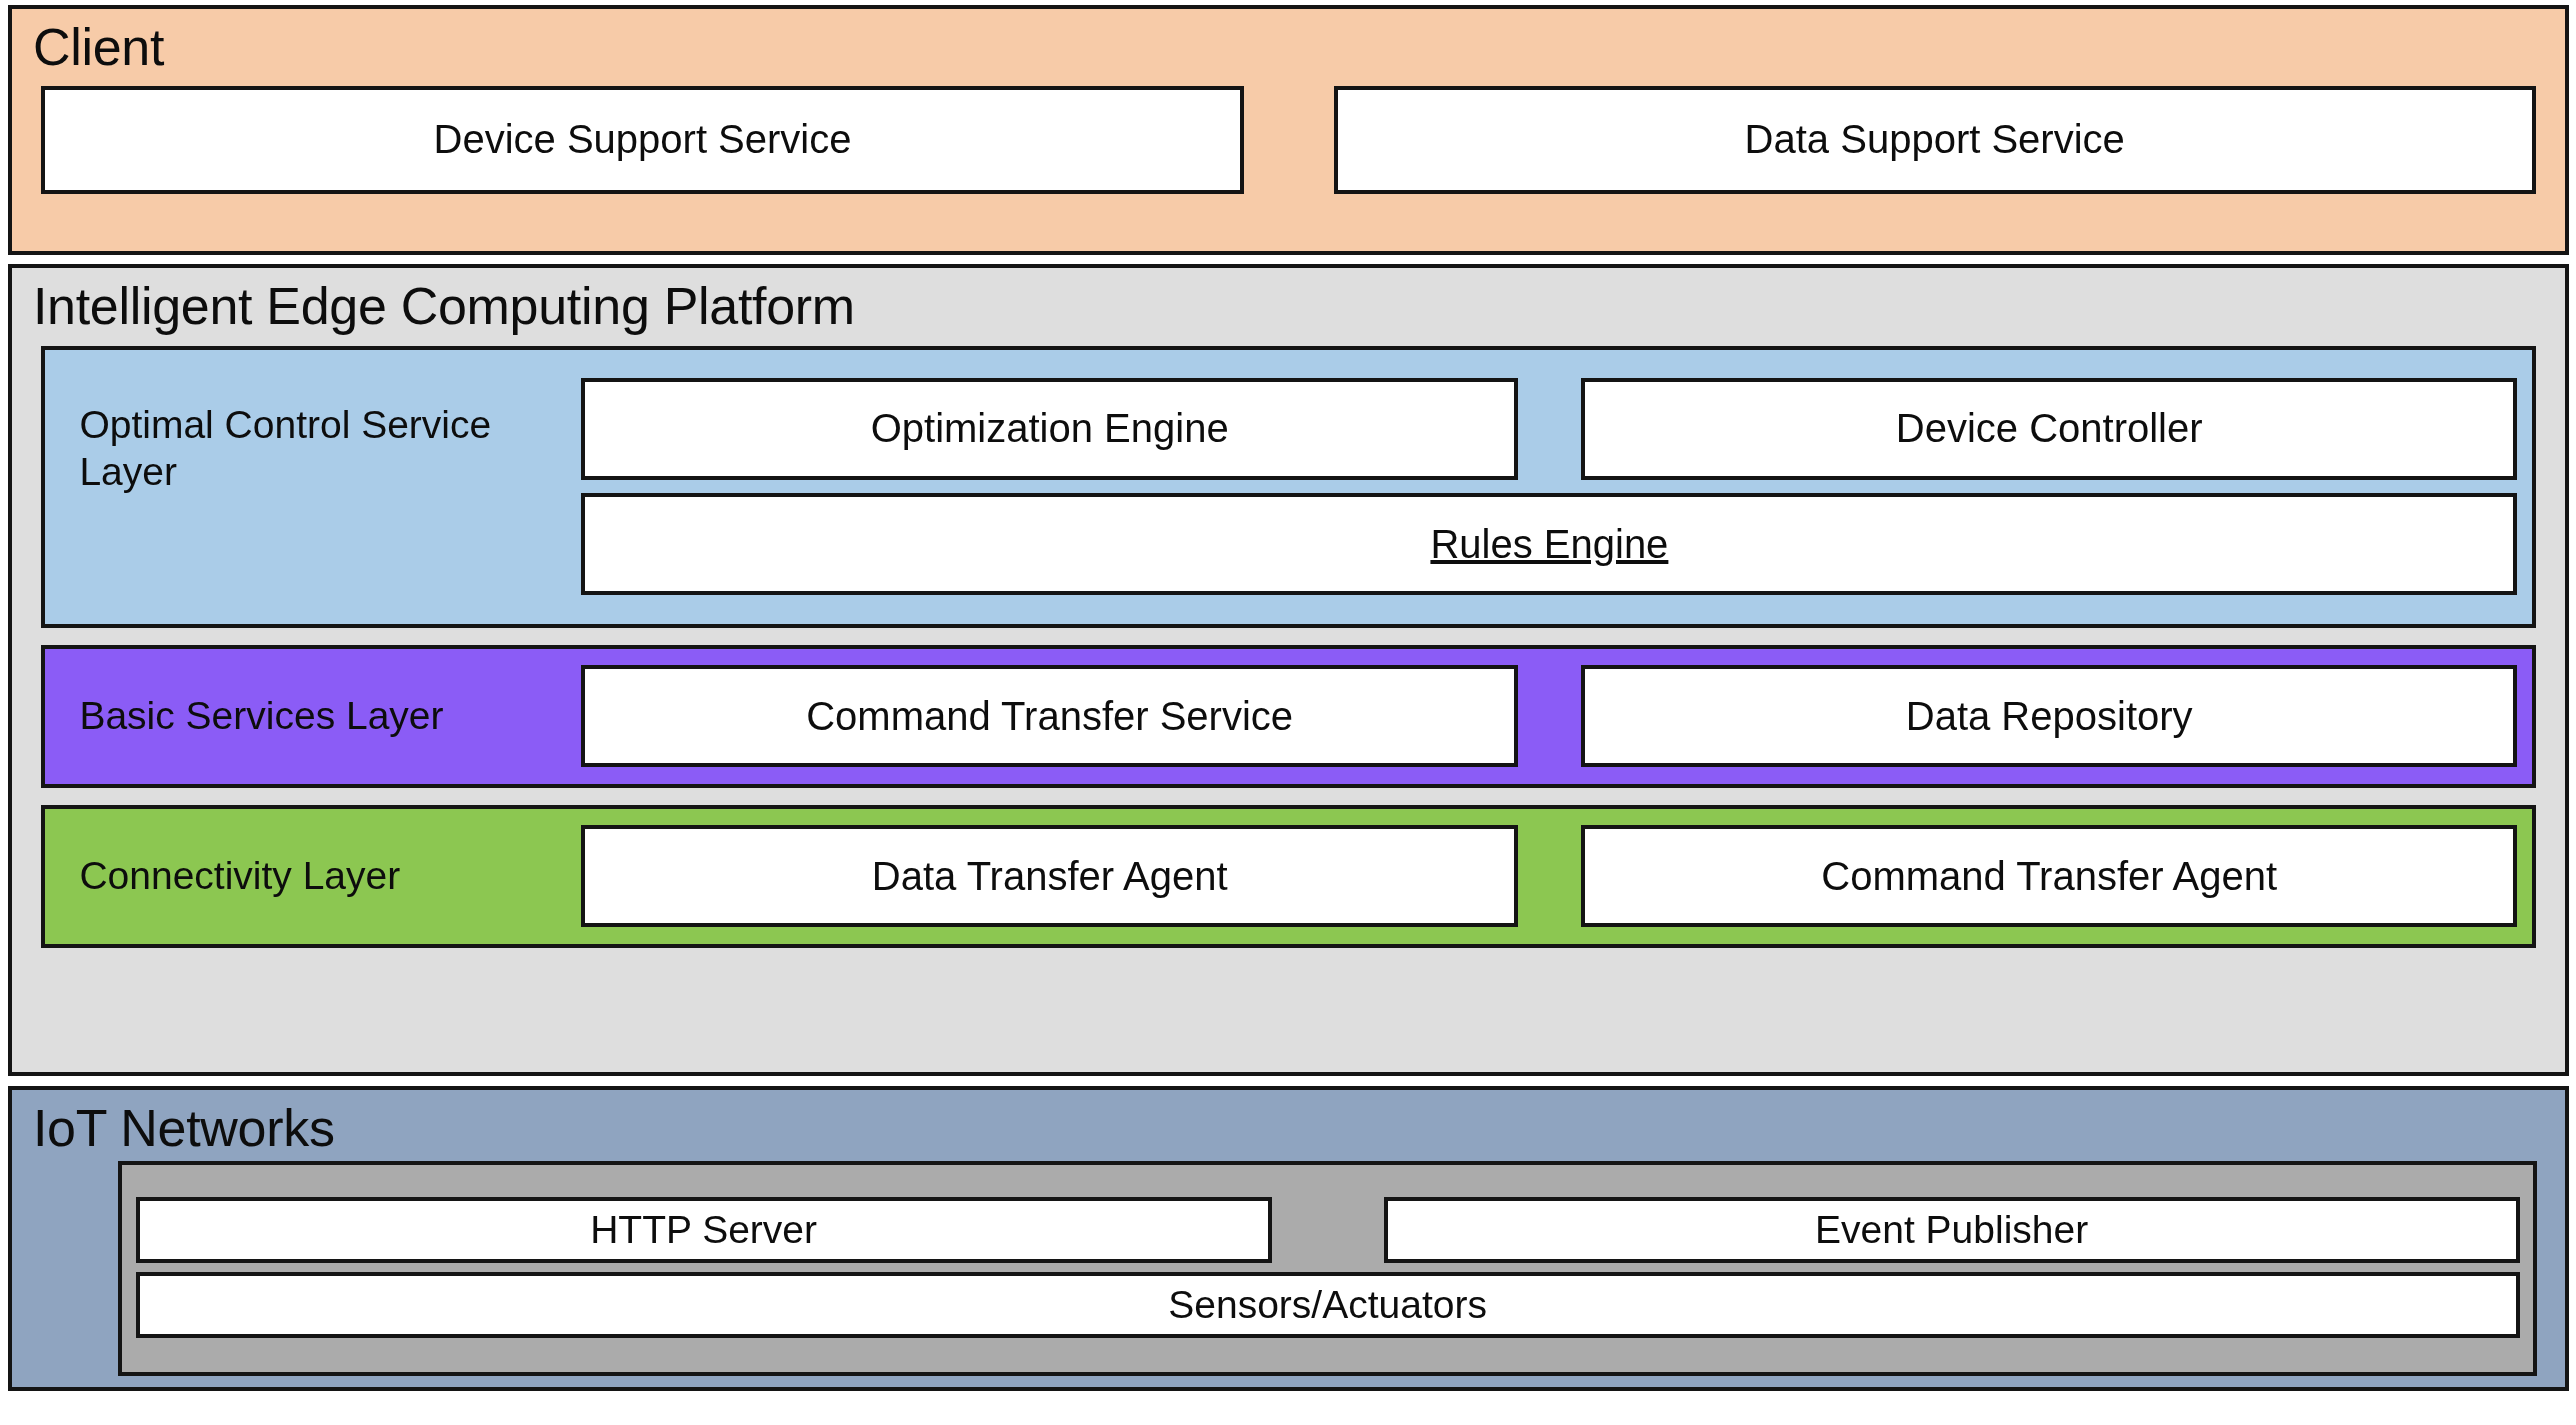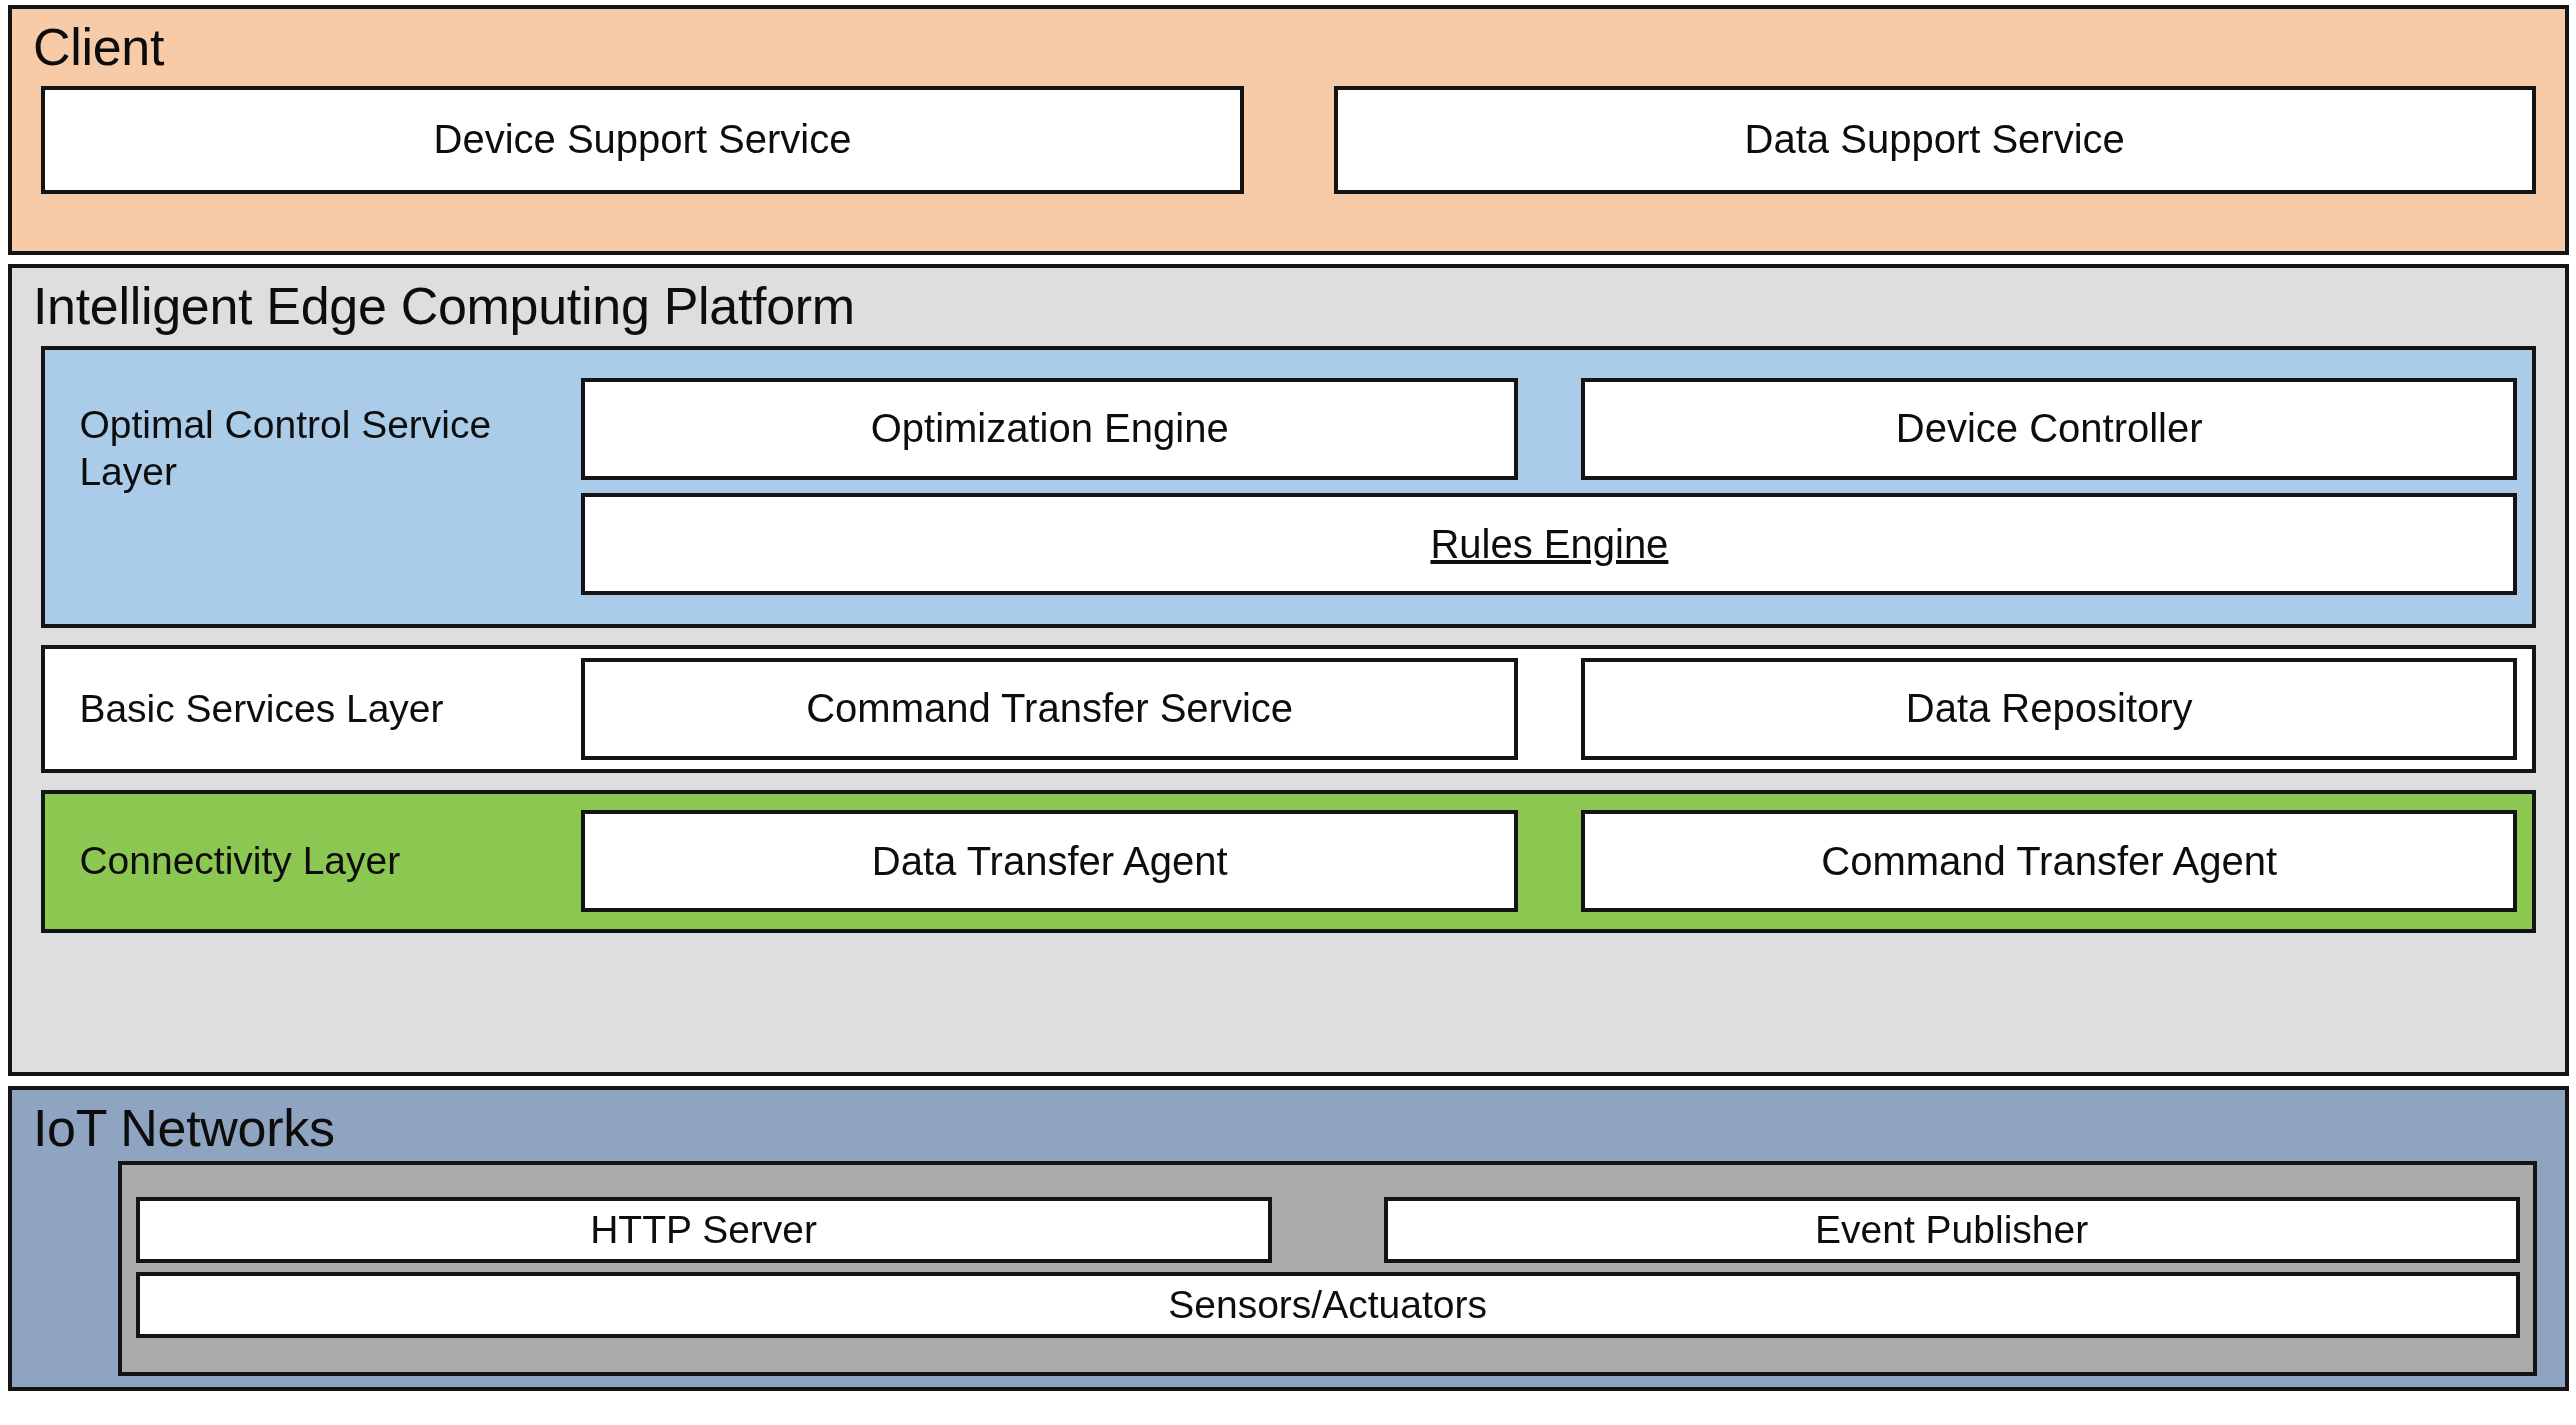--- a/index.html
+++ b/index.html
@@ -122,21 +122,21 @@
     display: flex;
     align-items: center;
     justify-content: center;
     font-size: 40px;
     white-space: nowrap;
   }
   .cell.full { flex: 1 1 100%; text-decoration: underline; }
 
   .layer-optimal { background: #AACCE8; height: 282px; }
   .layer-optimal .layer-label { align-items: flex-start; padding-top: 51px; }
-  .layer-basic   { background: #ffffff; height: 128px; }
+  .layer-basic   { background: #8b5cf6; height: 143px; }
   .layer-connect { background: #8CC751; height: 143px; }
 
   
   .iot-section {
     background: #8FA4C0;
     height: 305px;
     display: flex;
     flex-direction: column;
   }
   .iot-inner {

